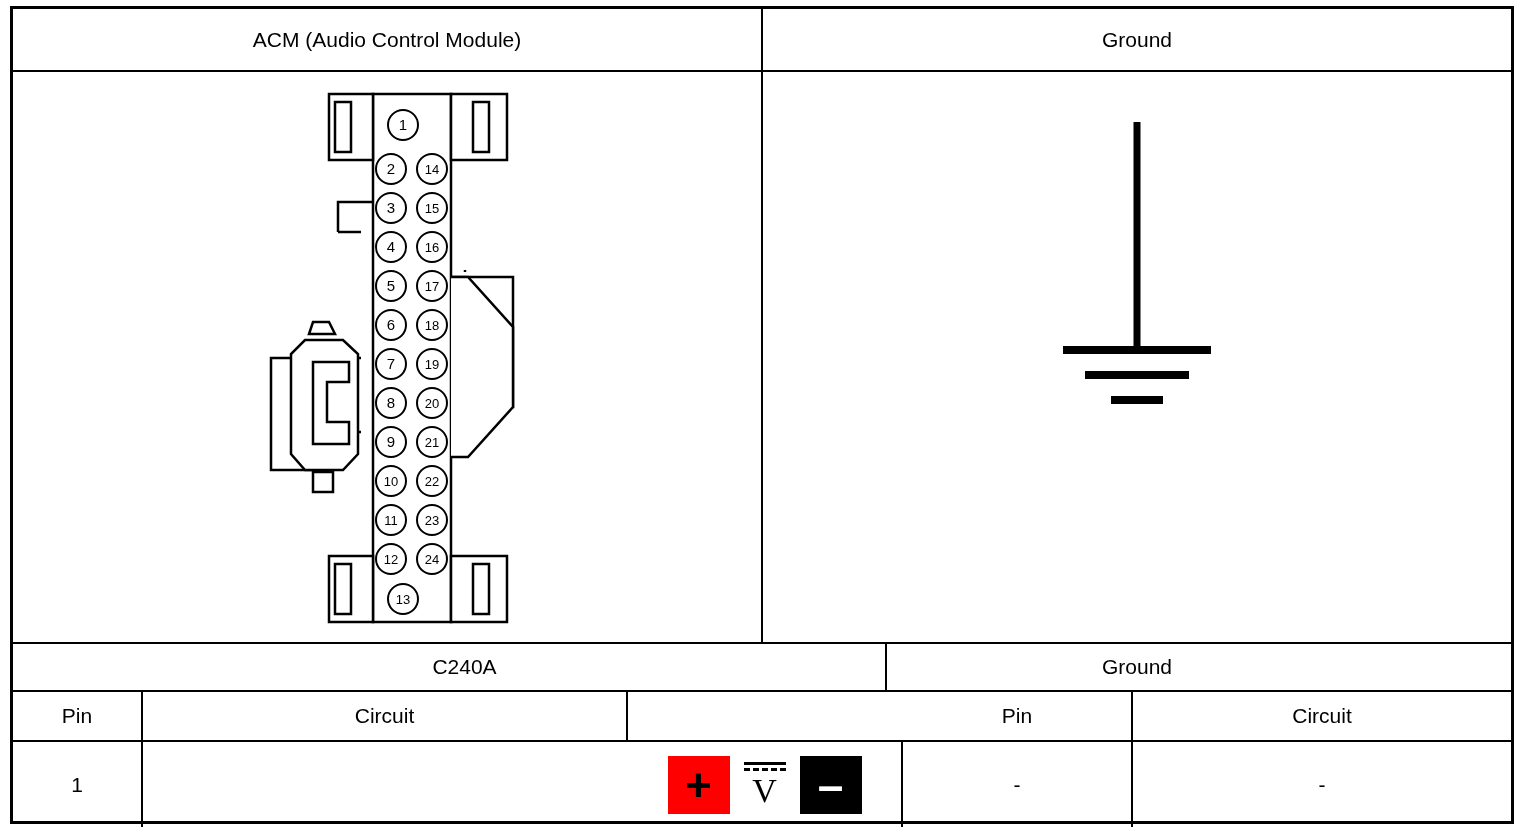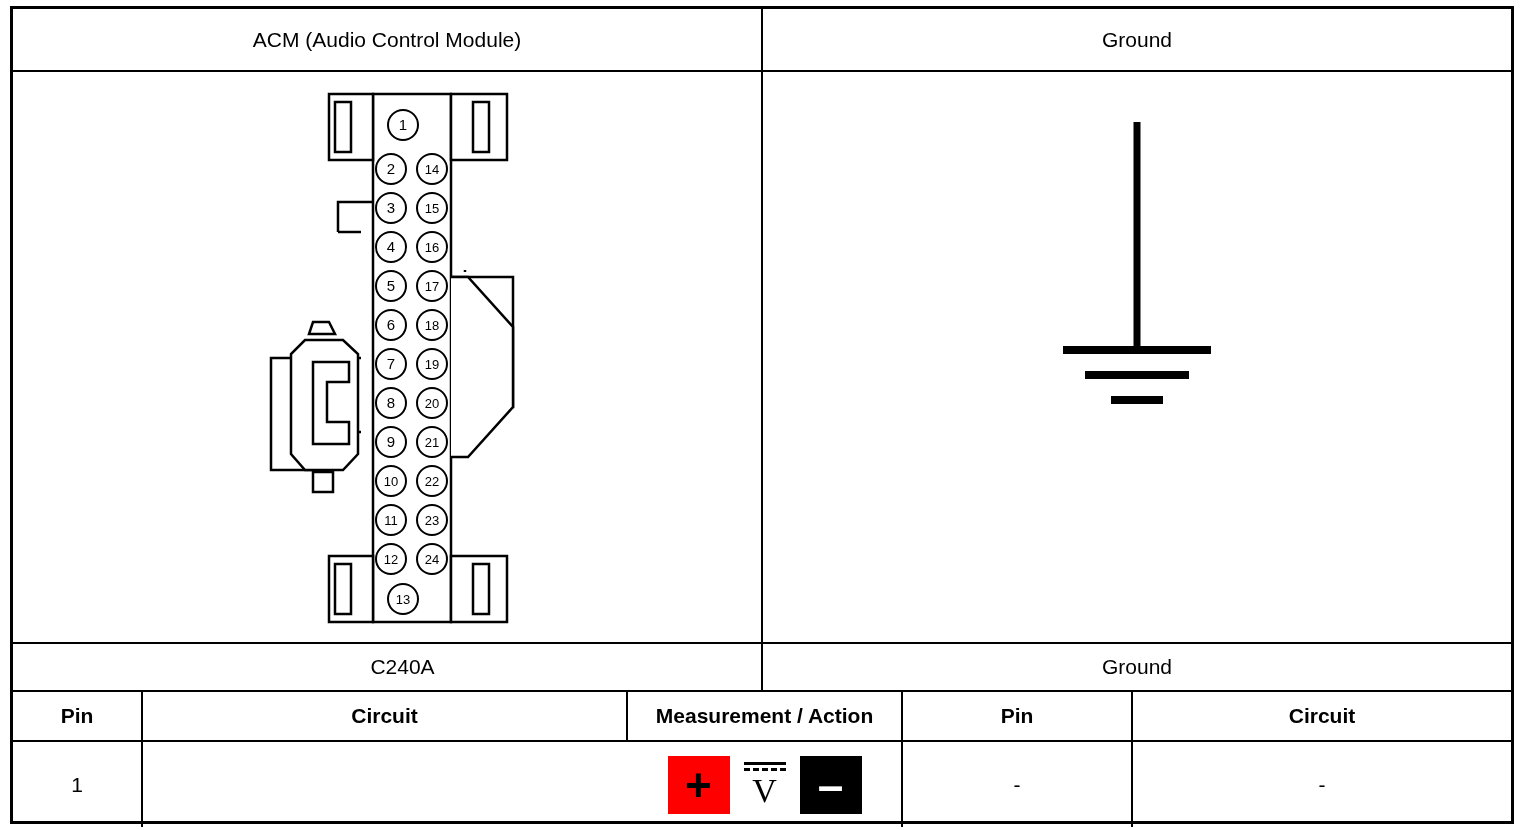--- a/index.html
+++ b/index.html
@@ -82,33 +82,32 @@
   .namerow .cell {
     position: absolute;
     top: 0;
     height: 100%;
     display: flex;
     align-items: center;
     justify-content: center;
     font-size: 21px;
     box-sizing: border-box;
   }
-  .namerow .left { left: 0; width: 750px; border-right: 2px solid #000; padding-left: 31px; }
+  .namerow .left { left: 0; width: 874px; border-right: 2px solid #000; padding-left: 31px; }
   .namerow .right { left: 750px; right: 0; }
 
   
   .colhdr {
     position: absolute;
     left: 0;
     top: 683px;
     width: 100%;
     height: 50px;
     border-bottom: 2px solid #000;
     box-sizing: border-box;
-    font-weight: bold;
   }
   .colhdr .c, .datarow .c {
     position: absolute;
     top: 0;
     height: 100%;
     display: flex;
     align-items: center;
     justify-content: center;
     font-size: 21px;
     box-sizing: border-box;
@@ -297,21 +296,20 @@
     </div>
 
     <div class="namerow">
       <div class="cell left">C240A</div>
       <div class="cell right">Ground</div>
     </div>
 
     <div class="colhdr">
       <div class="c c1">Pin</div>
       <div class="c c2">Circuit</div>
-      <div class="c c3">Measurement / Action</div>
       <div class="c c4">Pin</div>
       <div class="c c5">Circuit</div>
     </div>
 
     <div class="datarow">
       <div class="c c1">1</div>
       <div class="c c3">
         <div class="meter">
           <div class="sq plus">+</div>
           <div class="sq volt">

